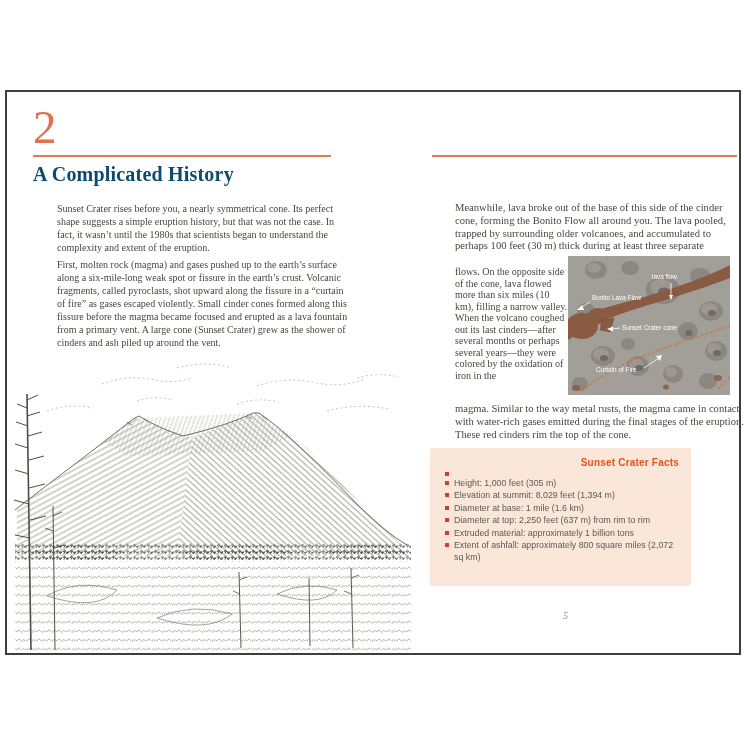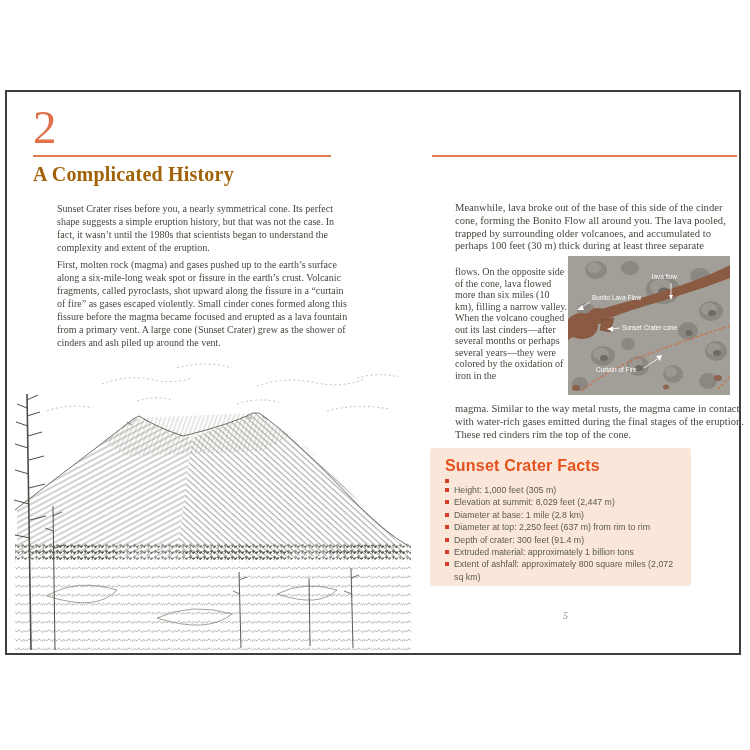--- a/index.html
+++ b/index.html
@@ -5,33 +5,33 @@
   html,body{margin:0;padding:0;background:#ffffff;}
   #stage{position:relative;width:750px;height:750px;background:#ffffff;overflow:hidden;
          font-family:"Liberation Serif",serif;color:#46433c;}
   #frame{position:absolute;left:5px;top:90px;width:736px;height:565px;
          border:2px solid #3e3e3e;box-sizing:border-box;background:#ffffff;}
   .abs{position:absolute;}
   #chapter-number{left:33px;top:102px;font-size:47px;line-height:1.1;color:#e0714a;font-weight:400;}
   .rule{height:2px;background:#e37a50;}
   #rule-left{left:33px;top:155px;width:298px;}
   #rule-right{left:432px;top:155px;width:305px;}
-  #chapter-title{left:33px;top:163px;font-size:20px;color:#a16207;font-weight:600;letter-spacing:.2px;}
+  #chapter-title{left:33px;top:163px;font-size:20px;color:#0c4a6e;font-weight:600;letter-spacing:.2px;}
   .body-copy{font-size:10px;line-height:13px;color:#49463e;}
   #lp1{left:57px;top:202px;width:292px;}
   #lp2{left:57px;top:258px;width:292px;}
   #rp1{left:455px;top:202px;width:285px;font-size:10.6px;line-height:12.8px;}
   #rp-narrow{left:455px;top:266px;width:113px;font-size:10px;line-height:11.5px;}
   #rp-narrow .pgap{}
   #rp3{left:455px;top:403px;width:290px;font-size:10.6px;line-height:12.8px;}
   #map-figure{left:568px;top:256px;width:162px;height:139px;}
   #sketch-wrap{left:7px;top:356px;width:412px;height:299px;}
   #facts-box{left:430px;top:448px;width:261px;height:138px;background:#fbe7d9;border-radius:3px;
              box-sizing:border-box;padding:9px 12px 0 15px;font-family:"Liberation Sans",sans-serif;}
-  #facts-title{color:#e4521f;font-size:16px;font-weight:700;letter-spacing:.2px;margin:0 0 5px 0;}
+  #facts-title{color:#e4521f;font-size:10px;font-weight:700;letter-spacing:.2px;margin:0 0 5px 0;text-align:right;}
   #facts-list{list-style:none;margin:0;padding:0;}
   #facts-list li{display:flex;align-items:baseline;font-size:8.8px;line-height:12.4px;color:#5b5952;}
   .blt{flex:0 0 auto;width:4px;height:4px;background:#d63c2a;margin-right:5px;position:relative;top:-1px;}
   #page-number{left:563px;top:610px;font-size:10px;color:#8f8f8f;font-style:italic;}
   svg text{font-family:"Liberation Sans",sans-serif;}
 </style>
 </head>
 <body>
 
 <div id="stage">
@@ -194,33 +194,29 @@
     <ul id="facts-list">
       <li>
           <span class="blt"></span>
         </li>
       <li>
           <span class="blt"></span>
           <span>Height: 1,000 feet (305 m)</span>
         </li>
       <li>
           <span class="blt"></span>
-          <span>Elevation at summit: 8,029 feet (2,447 m)</span>
-        </li>
-      <li>
-          <span class="blt"></span>
-          <span>Diameter at base: 1 mile (2.8 km)</span>
+          <span>Elevation at summit: 8,029 feet (1,394 m)</span>
+        </li>
+      <li>
+          <span class="blt"></span>
+          <span>Diameter at base: 1 mile (1.6 km)</span>
         </li>
       <li>
           <span class="blt"></span>
           <span>Diameter at top: 2,250 feet (637 m) from rim to rim</span>
-        </li>
-      <li>
-          <span class="blt"></span>
-          <span>Depth of crater: 300 feet (91.4 m)</span>
         </li>
       <li>
           <span class="blt"></span>
           <span>Extruded material: approximately 1 billion tons</span>
         </li>
       <li>
           <span class="blt"></span>
           <span>Extent of ashfall: approximately 800 square miles (2,072 sq km)</span>
         </li>
     </ul>

